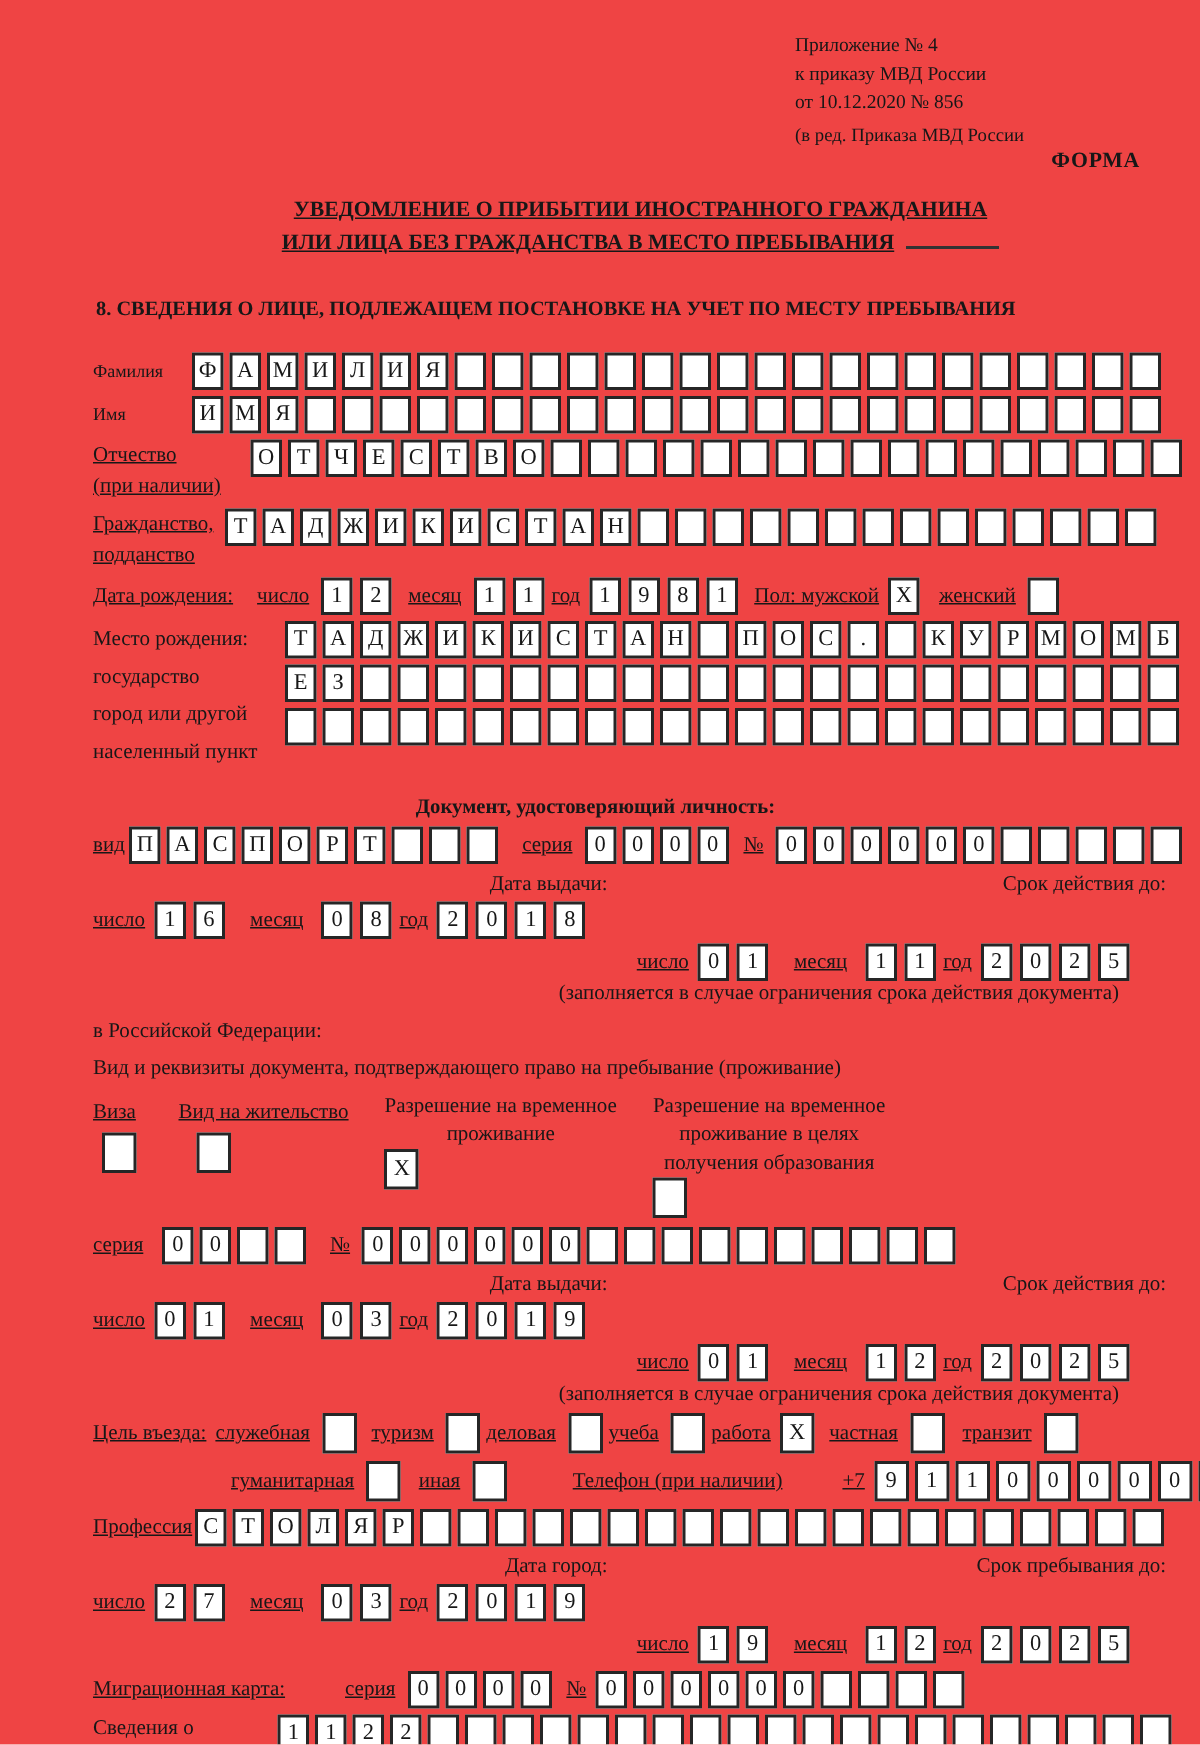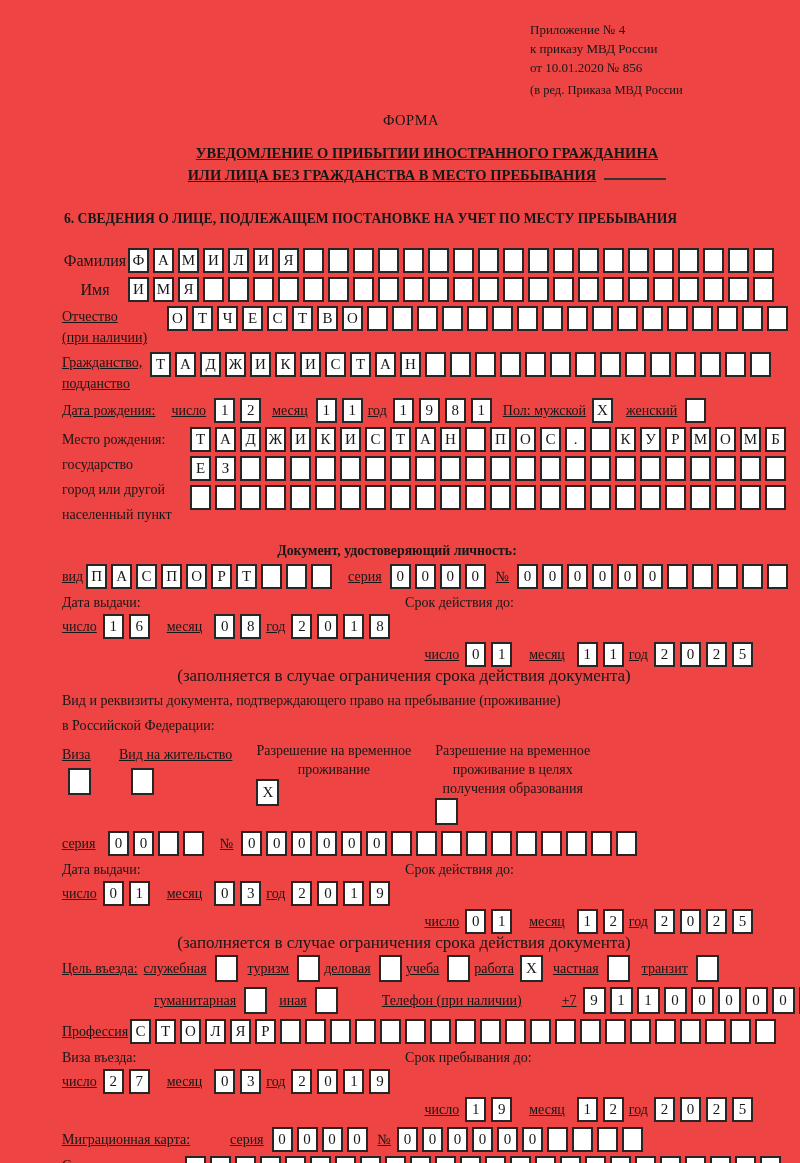--- a/index.html
+++ b/index.html
@@ -3,30 +3,30 @@
 <meta charset="utf-8">
 <style>
   * { margin:0; padding:0; box-sizing:border-box; }
   html,body { background:#ffffff; }
   body { font-family:"Liberation Serif", "DejaVu Serif", serif; color:#171717; }
   .page { position:relative; width:800px; height:1163px; padding:20px 8px 0 62px; overflow:hidden; background:#ef4444; }
 
   
   .appendix { width:232px; margin-left:auto; margin-right:30px; font-size:13px; line-height:19px; }
   .appendix .amend { margin-top:4px; font-size:12.5px; line-height:18px; }
-  .forma { text-align:center; padding-right:32px; font-weight:normal; font-size:14.5px; margin-top:13px; letter-spacing:.5px; }
+  .forma { text-align:right; padding-right:32px; font-weight:bold; font-size:14.5px; letter-spacing:.5px; }
 
   .title { text-align:center; font-weight:bold; font-size:14.5px; line-height:22px; margin-top:13px;text-decoration:underline; }
   .blank-line { display:inline-block; width:62px; border-bottom:2px solid #333; margin-left:8px; }
 
   .sec-heading { font-weight:bold; font-size:13.6px; margin-top:25px; margin-left:2px; white-space:nowrap; }
 
   .rows { margin-top:21px; }
   .row { display:flex; align-items:flex-start; margin-bottom:4px; }
-  .lbl { font-size:16px; line-height:25px; white-space:nowrap; flex:0 0 auto;text-align:center; }
+  .lbl { font-size:12px; line-height:25px; white-space:nowrap; flex:0 0 auto; }
   .lbl2 { font-size:14px; line-height:21px; flex:0 0 auto; }
   .boxes { white-space:nowrap; flex:0 0 auto; }
 
   .cell { display:inline-block; width:21px; height:25px; border:2px solid #262626; margin-right:4px;
           text-align:center; font-size:15px; line-height:21px; vertical-align:top; background:#fff; }
   .spread .cell { margin-right:5px; }
   .checkbox .cell { width:23px; height:27px; line-height:23px; }
 
   .w-surname { width:66px; }
   .w-2line   { display:block;text-decoration:underline; }
@@ -41,23 +41,23 @@
   .birthplace { display:flex; align-items:flex-start; margin-bottom:16px; }
   .bp-labels { width:128px; font-size:14px; line-height:25px; flex:0 0 auto; }
   .bp-rows .boxes { display:block; margin-bottom:4px; }
 
   .doc-heading { text-align:center; font-weight:bold; font-size:13.8px; margin:4px 60px 5px 0; }
 
   .dates { display:flex; margin-top:3px; }
   .date-col { display:flex; flex-direction:column; }
   .date-col.left  { flex:0 0 47%; }
   .date-col.right { flex:0 0 51%;gap:28px; }
-  .date-head { text-align:left; font-size:14px; line-height:19px; }
+  .date-head { text-align:right; font-size:14px; line-height:19px; }
   .date-fields { display:flex; align-items:flex-start; margin-top:2px; }
-  .date-note { text-align:center; padding-right:46px; font-size:17px; line-height:16px; margin-top:1px; margin-bottom:4px; }
+  .date-note { text-align:right; padding-right:46px; font-size:14px; line-height:16px; margin-top:1px; margin-bottom:4px; }
 
   .res-line { font-size:14px; line-height:25px; }
   .permits { display:flex; align-items:flex-start; margin-top:3px; margin-bottom:6px; }
   .permit-item { display:flex; align-items:flex-start;flex-direction:column; }
   .plines { text-align:center; font-size:14px; line-height:19px; margin-right:8px; }
 
   .purpose-row { display:flex; align-items:flex-start; margin-bottom:5px; }
   .purpose-row .inlbl { line-height:27px; }
 
   .reps { display:flex; align-items:flex-start; margin-top:2px; }
@@ -66,36 +66,36 @@
   .rep-note { font-size:13px; margin-top:4px; margin-left:-20px; text-align:center; }
 </style>
 </head>
 <body>
 
 <div class="page">
 
   <div class="appendix">
     <div>Приложение № 4</div>
     <div>к приказу МВД России</div>
-    <div>от 10.01.2020 № 856</div>
+    <div>от 10.12.2020 № 856</div>
     <div class="amend">
       <div>(в ред. Приказа МВД России</div>
     </div>
   </div>
 
   <div class="forma">ФОРМА</div>
 
   <div class="title">
     <div>УВЕДОМЛЕНИЕ О ПРИБЫТИИ ИНОСТРАННОГО ГРАЖДАНИНА</div>
     <div>
       <span>ИЛИ ЛИЦА БЕЗ ГРАЖДАНСТВА В МЕСТО ПРЕБЫВАНИЯ</span><span class="blank-line"></span>
     </div>
   </div>
 
-  <div class="sec-heading">6. СВЕДЕНИЯ О ЛИЦЕ, ПОДЛЕЖАЩЕМ ПОСТАНОВКЕ НА УЧЕТ ПО МЕСТУ ПРЕБЫВАНИЯ</div>
+  <div class="sec-heading">8. СВЕДЕНИЯ О ЛИЦЕ, ПОДЛЕЖАЩЕМ ПОСТАНОВКЕ НА УЧЕТ ПО МЕСТУ ПРЕБЫВАНИЯ</div>
 
   <div class="rows">
 
     <div class="row">
       <span class="lbl w-surname">Фамилия</span>
       <span class="boxes"><span class="cell">Ф</span><span class="cell">А</span><span class="cell">М</span><span class="cell">И</span><span class="cell">Л</span><span class="cell">И</span><span class="cell">Я</span><span class="cell"></span><span class="cell"></span><span class="cell"></span><span class="cell"></span><span class="cell"></span><span class="cell"></span><span class="cell"></span><span class="cell"></span><span class="cell"></span><span class="cell"></span><span class="cell"></span><span class="cell"></span><span class="cell"></span><span class="cell"></span><span class="cell"></span><span class="cell"></span><span class="cell"></span><span class="cell"></span><span class="cell"></span></span>
     </div>
 
     <div class="row">
       <span class="lbl w-surname">Имя</span>
@@ -175,22 +175,22 @@
           <span class="boxes g6"><span class="cell">0</span><span class="cell">1</span></span>
           <span class="inlbl g12">месяц</span>
           <span class="boxes g12"><span class="cell">1</span><span class="cell">1</span></span>
           <span class="inlbl">год</span>
           <span class="boxes g6"><span class="cell">2</span><span class="cell">0</span><span class="cell">2</span><span class="cell">5</span></span>
         </div>
       </div>
     </div>
     <div class="date-note">(заполняется в случае ограничения срока действия документа)</div>
 
+    <div class="res-line">в Российской Федерации:</div>
     <div class="res-line">Вид и реквизиты документа, подтверждающего право на пребывание (проживание)</div>
-    <div class="res-line">в Российской Федерации:</div>
 
     <div class="permits checkbox">
       <div class="permit-item">
         <span class="inlbl" style="line-height:27px;">Виза</span>
         <span class="boxes g6"><span class="cell"></span></span>
       </div>
       <div class="permit-item g24">
         <span class="inlbl" style="line-height:27px;">Вид на жительство</span>
         <span class="boxes g12"><span class="cell"></span></span>
       </div>
@@ -272,21 +272,21 @@
       <span class="boxes g6"><span class="cell">9</span><span class="cell">1</span><span class="cell">1</span><span class="cell">0</span><span class="cell">0</span><span class="cell">0</span><span class="cell">0</span><span class="cell">0</span><span class="cell">0</span></span>
     </div>
 
     <div class="row">
       <span class="inlbl" style="width:68px;">Профессия</span>
       <span class="boxes"><span class="cell">С</span><span class="cell">Т</span><span class="cell">О</span><span class="cell">Л</span><span class="cell">Я</span><span class="cell">Р</span><span class="cell"></span><span class="cell"></span><span class="cell"></span><span class="cell"></span><span class="cell"></span><span class="cell"></span><span class="cell"></span><span class="cell"></span><span class="cell"></span><span class="cell"></span><span class="cell"></span><span class="cell"></span><span class="cell"></span><span class="cell"></span><span class="cell"></span><span class="cell"></span><span class="cell"></span><span class="cell"></span><span class="cell"></span><span class="cell"></span></span>
     </div>
 
     <div class="dates">
       <div class="date-col left">
-        <div class="date-head">Виза въезда:</div>
+        <div class="date-head">Дата город:</div>
         <div class="date-fields spread">
           <span class="inlbl">число</span>
           <span class="boxes g6"><span class="cell">2</span><span class="cell">7</span></span>
           <span class="inlbl g12">месяц</span>
           <span class="boxes g12"><span class="cell">0</span><span class="cell">3</span></span>
           <span class="inlbl">год</span>
           <span class="boxes g6"><span class="cell">2</span><span class="cell">0</span><span class="cell">1</span><span class="cell">9</span></span>
         </div>
       </div>
       <div class="date-col right">

